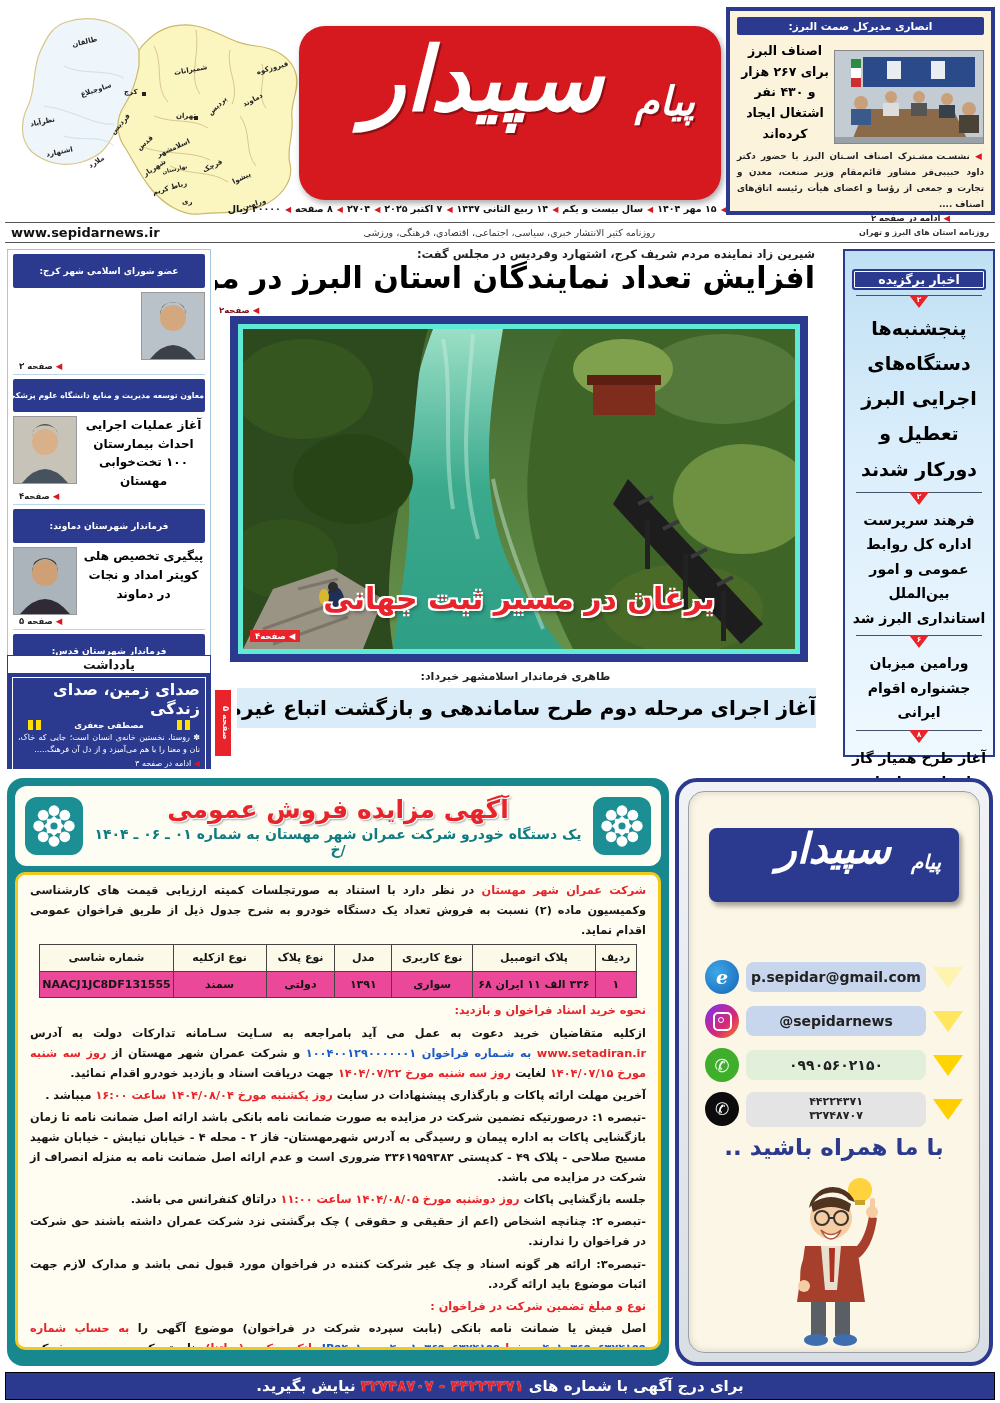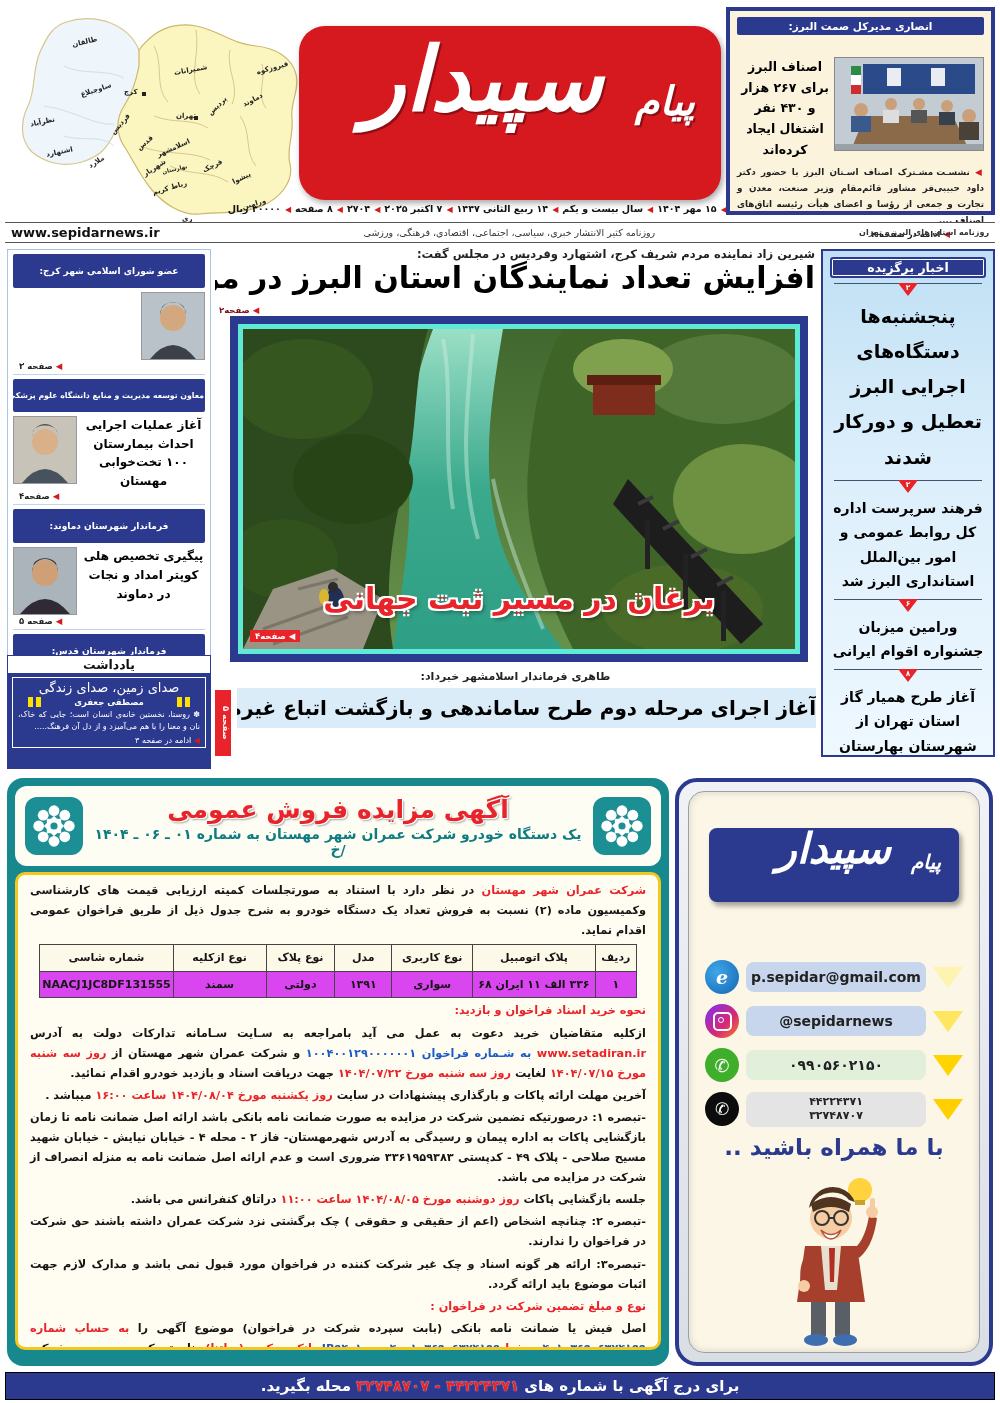--- a/index.html
+++ b/index.html
@@ -21,21 +21,21 @@
            text-shadow:2px 2px 0 #8c0f14;}
   .dateline{position:absolute;left:286px;top:203px;width:438px;display:flex;justify-content:center;gap:4px;
             font-size:9.5px;font-weight:bold;color:#111;white-space:nowrap;}
   .dl-arrow{color:#d6181f;font-size:8px;line-height:13px;}
 
   
   .top-story{position:absolute;right:5px;top:7px;width:269px;height:208px;border:4px solid #2b3a8f;
              background:#fbf3dc;box-sizing:border-box;padding:6px 7px;}
   .ts-kicker{background:#2b3a8f;color:#fff;font-size:10.5px;font-weight:bold;text-align:center;
              padding:3px 2px;border-radius:2px;}
-  .ts-row{display:flex;gap:1px;margin-top:22px;align-items:flex-start;}
+  .ts-row{display:flex;gap:1px;margin-top:6px;align-items:flex-end;}
   .ts-photo{width:148px;height:92px;border:1px solid #888;flex:none;}
   .ts-photo svg{display:block;width:100%;height:100%;}
   .ts-headline{flex:1;font-size:12.5px;font-weight:bold;text-align:center;line-height:1.65;color:#000;}
   .ts-body{font-size:8.8px;font-weight:bold;line-height:1.8;text-align:justify;margin-top:5px;color:#222;}
   .ts-continue{font-size:8.5px;font-weight:bold;margin-top:1px;padding-right:34px;color:#222;}
   .red-arr{color:#d6181f;}
 
   
   .strip{position:absolute;left:5px;top:222px;width:990px;height:21px;border-top:1.5px solid #555;
          border-bottom:1.5px solid #555;display:flex;align-items:center;box-sizing:border-box;padding:0 6px;}
@@ -54,21 +54,21 @@
   .card-text{flex:1;font-size:12px;font-weight:bold;text-align:center;line-height:1.55;color:#000;}
   .card-photo{width:62px;height:66px;border:1px solid #999;flex:none;}
   .card-photo svg{display:block;width:100%;height:100%;}
   .card-ref{font-size:8.5px;font-weight:bold;color:#222;padding:1px 0 0 6px;text-align:left;}
 
   
   .note-box{position:absolute;left:7px;top:655px;width:204px;height:114px;background:#2b3a8f;
             box-sizing:border-box;border:1.5px solid #2b3a8f;}
   .note-title{background:#fff;color:#111;font-size:12.5px;font-weight:bold;text-align:center;padding:1px 0;}
   .note-inner{border:1.2px solid #fff;margin:4px;padding:2px 5px;color:#fff;}
-  .note-head{font-size:13px;font-weight:normal;text-align:center;}
+  .note-head{font-size:16px;font-weight:bold;text-align:right;}
   .note-author{display:flex;align-items:center;justify-content:space-between;margin:2px 10px;}
   .note-author b{font-size:8.5px;font-weight:bold;}
   .ybars{display:flex;gap:3px;}
   .ybars i{width:5px;height:10px;background:#ffe000;display:block;}
   .note-body{font-size:8px;line-height:1.55;text-align:justify;}
   .note-continue{font-size:8px;color:#fff;margin-top:2px;}
 
   
   .lead-kicker{position:absolute;left:215px;top:247px;width:600px;text-align:right;font-size:11.5px;
                font-weight:bold;color:#222;}
@@ -84,23 +84,23 @@
   .photo-pageref{position:absolute;left:12px;bottom:12px;background:#e8232a;color:#fff;font-size:8.5px;
                  font-weight:bold;padding:1px 5px;}
   .second-story{position:absolute;left:215px;top:670px;width:601px;height:88px;}
   .ss-tab{position:absolute;left:0;top:20px;width:16px;height:66px;background:#e8232a;color:#fff;
           writing-mode:vertical-rl;text-align:center;font-size:8.5px;font-weight:bold;}
   .ss-kicker{text-align:center;font-size:11px;font-weight:bold;color:#222;margin-bottom:5px;}
   .ss-bar{margin-left:22px;background:#d9ecf8;text-align:center;font-size:20px;font-weight:bold;color:#000;
           padding:8px 0;white-space:nowrap;overflow:hidden;}
 
   
-  .sidebar{position:absolute;right:5px;top:249px;width:174px;height:508px;border:2px solid #2b3a8f;
+  .sidebar{position:absolute;right:5px;top:249px;width:152px;height:508px;border:2px solid #2b3a8f;
            background:linear-gradient(180deg,#bfe0f4 0%,#dbeefb 40%,#eef8ff 100%);
-           box-sizing:border-box;padding:6px 7px;}
+           box-sizing:border-box;padding:18px 7px;}
   .sb-title{background:#2b3a8f;color:#fff;text-align:center;font-size:12.5px;font-weight:bold;padding:3px 0;
             border-radius:3px;outline:1px solid #fff;outline-offset:-3px;}
   .sb-sep{position:relative;height:16px;margin-top:5px;}
   .sb-sep::before{content:"";position:absolute;left:4px;right:4px;top:0;border-top:1px solid #44526e;}
   .sb-tri{position:absolute;left:50%;top:0;transform:translateX(-50%);width:0;height:0;
           border-left:10px solid transparent;border-right:10px solid transparent;border-top:13px solid #e8232a;}
   .sb-num{position:absolute;left:50%;top:0;transform:translateX(-50%);font-size:7.5px;color:#fff;z-index:1;font-weight:bold;}
   .sb-item-lg{font-size:19px;font-weight:bold;text-align:center;line-height:1.85;color:#000;}
   .sb-item{font-size:14px;font-weight:bold;text-align:center;line-height:1.75;color:#000;}
 
@@ -117,21 +117,21 @@
   .ad-body{background:#fffdf2;border:3px solid #f3c71c;border-radius:10px;padding:4px 12px;height:478px;
            box-sizing:border-box;overflow:hidden;font-size:11.3px;font-weight:bold;color:#151515;
            line-height:1.78;text-align:justify;}
   .ad-body p{margin:2px 0;}
   .rd{color:#e8232a;}
   .bl{color:#1c5bc7;}
   .ltr{direction:ltr;unicode-bidi:embed;}
   .ad-table{width:97%;margin:3px auto;border-collapse:collapse;}
   .ad-table th,.ad-table td{border:1.5px solid #444;font-size:11px;padding:3px 2px;text-align:center;font-weight:bold;}
   .ad-table th{background:#fdf9e8;}
-  .ad-table td{background:#d946ef;}
+  .ad-table td{background:#ec4899;}
 
   
   .panel{position:absolute;right:7px;top:778px;width:318px;height:588px;border:4px solid #2b3a8f;border-radius:22px;
          background:linear-gradient(180deg,#f0f2f5,#d9dee5);box-sizing:border-box;padding:9px;}
   .panel-card{background:#fbf6e6;border:1px solid #9aa0a8;border-radius:16px;height:100%;box-sizing:border-box;
               position:relative;box-shadow:inset 0 0 8px rgba(0,0,0,.15);overflow:hidden;}
   .panel-logo{position:absolute;top:36px;left:20px;right:20px;height:74px;background:#2b3a8f;border-radius:8px;
               box-shadow:3px 4px 5px rgba(0,0,0,.35);}
   .panel-logo .w2{position:absolute;right:68px;top:-4px;font-size:42px;font-weight:bold;font-style:italic;color:#fff;}
   .panel-logo .w1{position:absolute;right:18px;top:22px;font-size:20px;font-weight:bold;font-style:italic;color:#fff;}
@@ -183,21 +183,21 @@
     <span class="ml" style="left:170px;top:60px;transform:rotate(-10deg)">شمیرانات</span>
     <span class="ml" style="left:172px;top:106px">تهران</span>
     <span class="ml" style="left:202px;top:96px;transform:rotate(-45deg)">پردیس</span>
     <span class="ml" style="left:238px;top:90px;transform:rotate(-28deg)">دماوند</span>
     <span class="ml" style="left:252px;top:58px;transform:rotate(-16deg)">فیروزکوه</span>
     <span class="ml" style="left:132px;top:133px;transform:rotate(-40deg)">قدس</span>
     <span class="ml" style="left:152px;top:138px;transform:rotate(-24deg)">اسلامشهر</span>
     <span class="ml" style="left:138px;top:158px;transform:rotate(-33deg)">شهریار</span>
     <span class="ml" style="left:158px;top:160px;transform:rotate(-14deg);font-size:5.5px">بهارستان</span>
     <span class="ml" style="left:148px;top:178px;transform:rotate(-16deg)">رباط کریم</span>
-    <span class="ml" style="left:178px;top:209px">ری</span>
+    <span class="ml" style="left:178px;top:192px">ری</span>
     <span class="ml" style="left:198px;top:156px;transform:rotate(-26deg)">قرچک</span>
     <span class="ml" style="left:228px;top:168px;transform:rotate(-26deg)">پیشوا</span>
     <span class="ml" style="left:238px;top:194px;transform:rotate(-16deg)">ورامین</span>
     <i class="msq" style="left:138px;top:86px"></i>
     <i class="msq" style="left:190px;top:110px"></i>
   </div>
 
   <div class="logo-box">
     <span class="logo-w1">پیام</span>
     <span class="logo-w2">سپیدار</span>
@@ -553,16 +553,16 @@
           <ellipse cx="57" cy="170" rx="12" ry="6" fill="#3e6eb0"></ellipse>
           <ellipse cx="86" cy="170" rx="12" ry="6" fill="#3e6eb0"></ellipse>
         </svg>
       </div>
     </div>
   </div>
 
   <div class="bottom-bar">
     <span>برای درج آگهی با شماره های</span>
     <span class="bb-num">۴۴۲۲۴۳۷۱ - ۳۲۷۴۸۷۰۷</span>
-    <span>محله بگیرید.</span>
+    <span>نیایش بگیرید.</span>
   </div>
 
 </div>
 
 </body></html>

